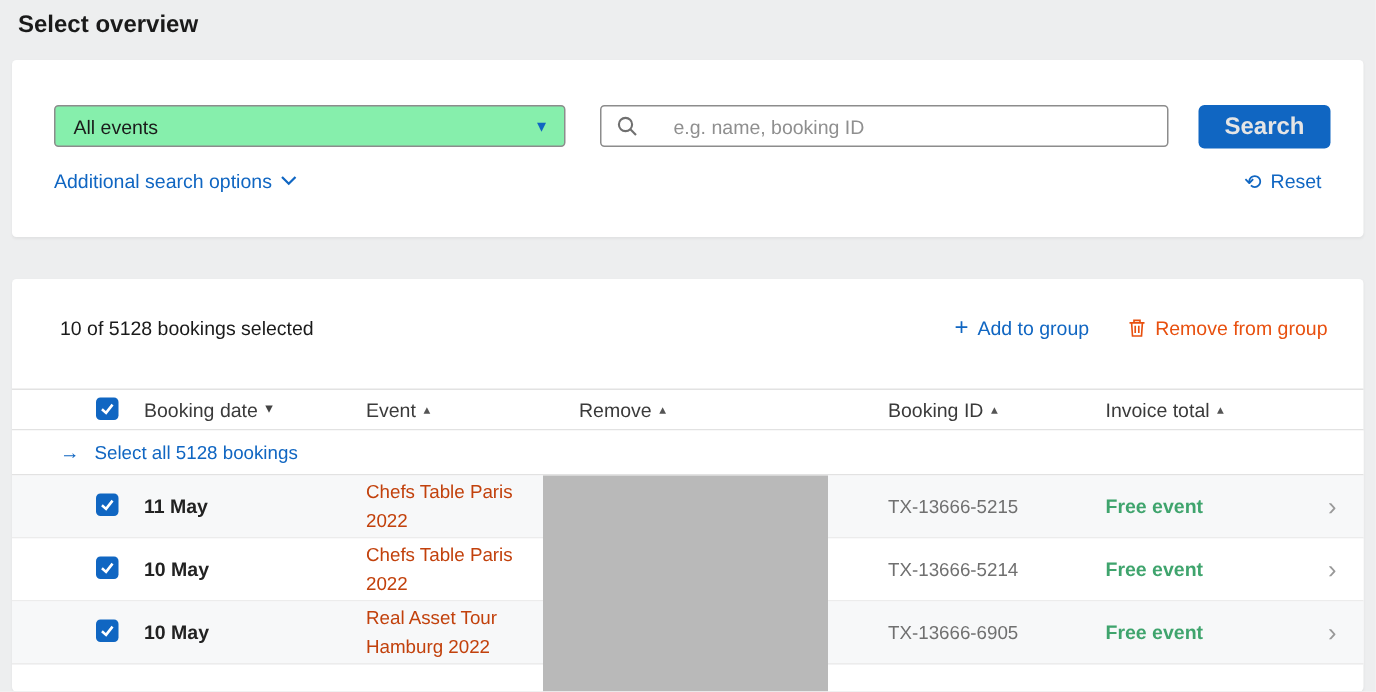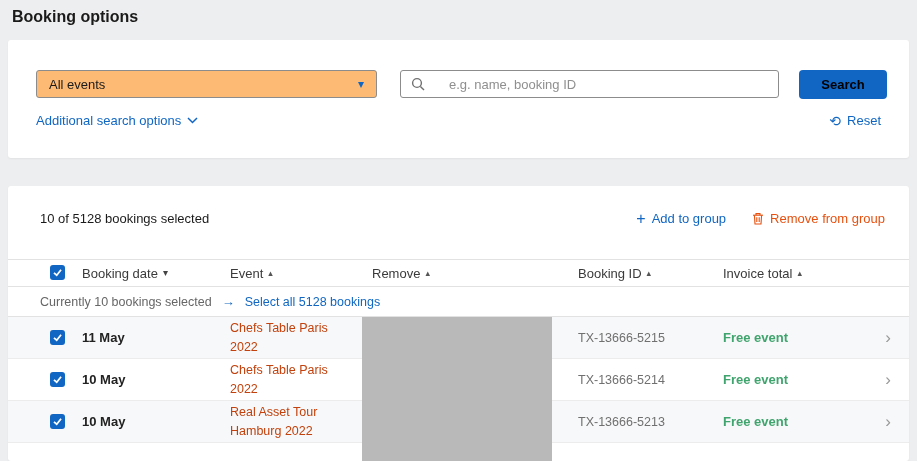--- a/index.html
+++ b/index.html
@@ -9,48 +9,48 @@
 
   .page-title { position:absolute; left:12px; top:8px; font-size:16px; font-weight:bold; color:#1a1a1a; }
 
   .card { position:absolute; background:#ffffff; border-radius:3px; box-shadow:0 1px 2px rgba(0,0,0,0.05); }
   .card-search { left:8px; top:40px; width:901px; height:118px; }
   .card-table  { left:8px; top:186px; width:901px; height:275px; }
 
   
   .event-filter { position:absolute; left:28px; top:30px; width:341px; height:28px;
     border:1px solid #8c8c8c; border-radius:3px; display:flex; align-items:center;
-    justify-content:space-between; padding:0 12px; font-size:13px; color:#1a1a1a; cursor:pointer; background:#fdba74; }
+    justify-content:space-between; padding:0 12px; font-size:13px; color:#1a1a1a; cursor:pointer; background:#86efac; }
   .caret-down-blue { color:#1066c2; font-size:12px; line-height:1; }
 
   .search-wrap { position:absolute; left:392px; top:30px; width:379px; height:28px;
     border:1px solid #8c8c8c; border-radius:3px; display:flex; align-items:center; gap:24px; padding:0 10px; background:#fff; }
   .search-wrap input { border:none; outline:none; flex:1; font-size:13px; color:#333; font-family:"Liberation Sans",sans-serif; background:transparent; }
   .search-wrap input::placeholder { color:#8f8f8f; }
 
   .search-btn { position:absolute; left:791px; top:30px; width:88px; height:29px;
-    background:#1066c2; color:#000000; border:none; border-radius:4px; font-size:13px; font-weight:bold;
+    background:#1066c2; color:#e5e5e5; border:none; border-radius:4px; font-size:16px; font-weight:bold;
     font-family:"Liberation Sans",sans-serif; cursor:pointer; }
 
   .link { color:#1066c2; font-size:13px; text-decoration:none; cursor:pointer; display:inline-flex; align-items:center; gap:6px; }
   .additional-options { position:absolute; left:28px; top:73px; }
   .reset-link { position:absolute; right:28px; top:73px; }
   .reset-icon { font-size:14px; line-height:1; }
 
   
   .table-header-bar { display:flex; align-items:center; justify-content:space-between;
     height:73px; padding:0 24px 8px 32px; }
   .selection-summary { font-size:13px; color:#1a1a1a; }
   .bar-actions { display:flex; align-items:center; gap:26px; }
   .action-link { display:inline-flex; align-items:center; gap:6px; font-size:13px; cursor:pointer; }
   .action-add { color:#1066c2; }
   .action-remove { color:#e8500f; }
   .plus-glyph { font-size:16px; line-height:1; font-weight:400; }
 
-  .grid-row { display:grid; grid-template-columns:74px 148px 142px 206px 145px 140px 1fr; align-items:center; }
+  .grid-row { display:grid; grid-template-columns:74px 148px 142px 206px 145px 140px 1fr; align-items:center;padding-left:14px; }
   .thead { height:28px; border-top:1px solid #e2e2e2; border-bottom:1px solid #e2e2e2; font-size:13px; color:#3a3a3a; }
   .th { display:flex; align-items:center; gap:5px; }
   .sort-caret-down { color:#444; font-size:10px; line-height:1; }
   .sort-caret-up { color:#555; font-size:9px; line-height:1; }
 
   .subrow { height:30px; display:flex; align-items:center; gap:10px; padding-left:32px;
     border-bottom:1px solid #e2e2e2; font-size:12.5px; color:#666; background:#fff; }
   .arrow-right { color:#1066c2; font-size:13px; }
   .subrow .link { font-size:12.5px; }
 
@@ -70,21 +70,21 @@
 
   .redacted { position:absolute; left:354px; top:131px; width:190px; height:144px; background:#b9b9b9; z-index:5; }
 
   svg { display:block; }
 </style>
 </head>
 <body>
 
 <div class="screen">
 
-  <div class="page-title">Booking options</div>
+  <div class="page-title">Select overview</div>
 
   <div class="card card-search">
     <div class="event-filter">
       <span>All events</span>
       <span class="caret-down-blue">▾</span>
     </div>
 
     <div class="search-wrap">
       <span>
         <svg width="14" height="14" viewBox="0 0 14 14" fill="none" stroke="#707070" stroke-width="1.4">
@@ -157,21 +157,20 @@
         <span class="sort-caret-up">▴</span>
       </div>
       <div class="th">
         <span>Invoice total</span>
         <span class="sort-caret-up">▴</span>
       </div>
       <div></div>
     </div>
 
     <div class="subrow">
-      <span>Currently 10 bookings selected</span>
       <span class="arrow-right">→</span>
       <a class="link">Select all 5128 bookings</a>
     </div>
 
     <div class="rows">
       <div class="grid-row">
         <div class="cell-cb"><span class="checkbox">
           <svg width="11" height="11" viewBox="0 0 14 14" fill="none" stroke="#fff" stroke-width="2.2">
                 <path d="M2.5 7.5 L6 10.5 L11.5 3.5"></path>
               </svg>
@@ -200,21 +199,21 @@
 
       <div class="grid-row row-tall">
         <div class="cell-cb"><span class="checkbox">
           <svg width="11" height="11" viewBox="0 0 14 14" fill="none" stroke="#fff" stroke-width="2.2">
                 <path d="M2.5 7.5 L6 10.5 L11.5 3.5"></path>
               </svg>
         </span></div>
         <div class="cell-date">10 May</div>
         <div class="cell-event">Real Asset Tour Hamburg 2022</div>
         <div class="cell-booker"></div>
-        <div class="cell-bid">TX-13666-5213</div>
+        <div class="cell-bid">TX-13666-6905</div>
         <div class="cell-total">Free event</div>
         <div class="cell-chev">›</div>
       </div>
     </div>
 
     <div class="redacted"></div>
   </div>
 
 </div>
 

